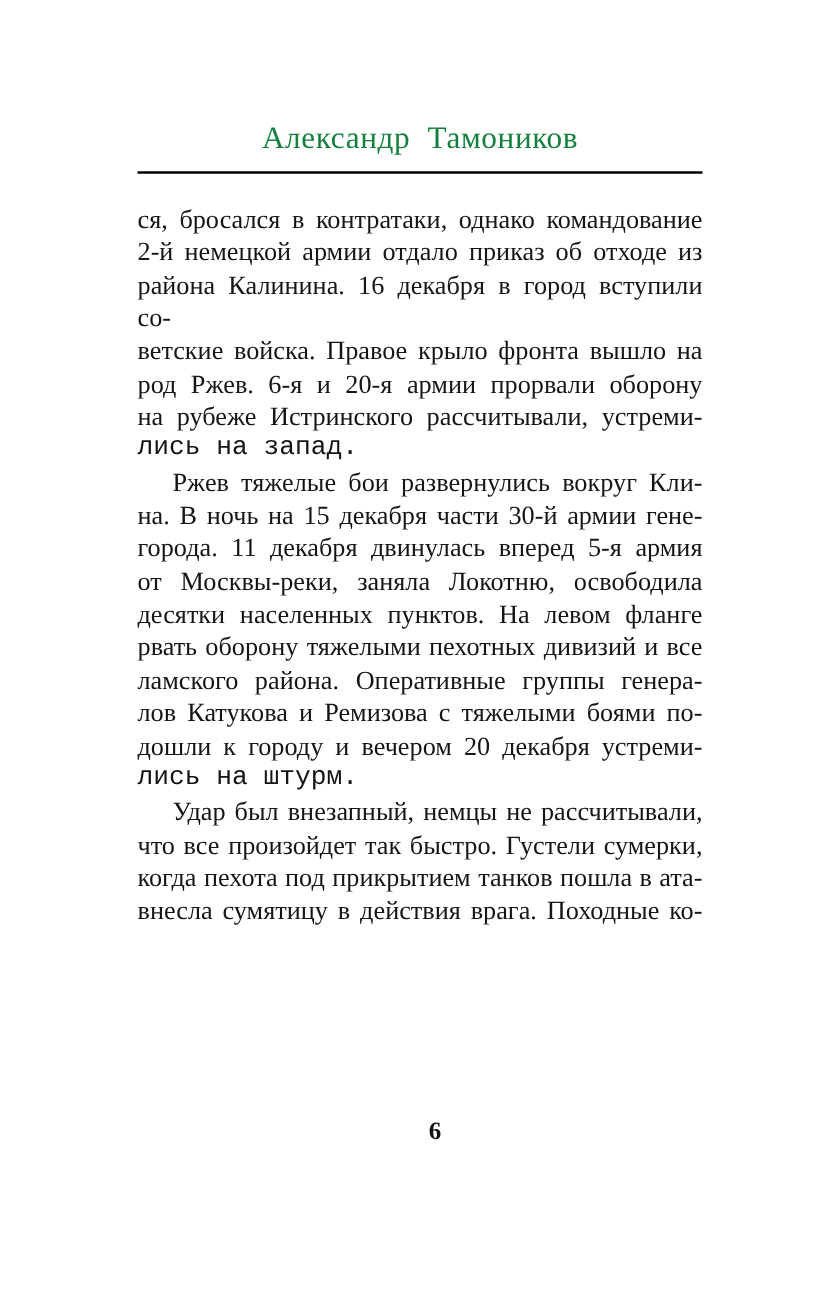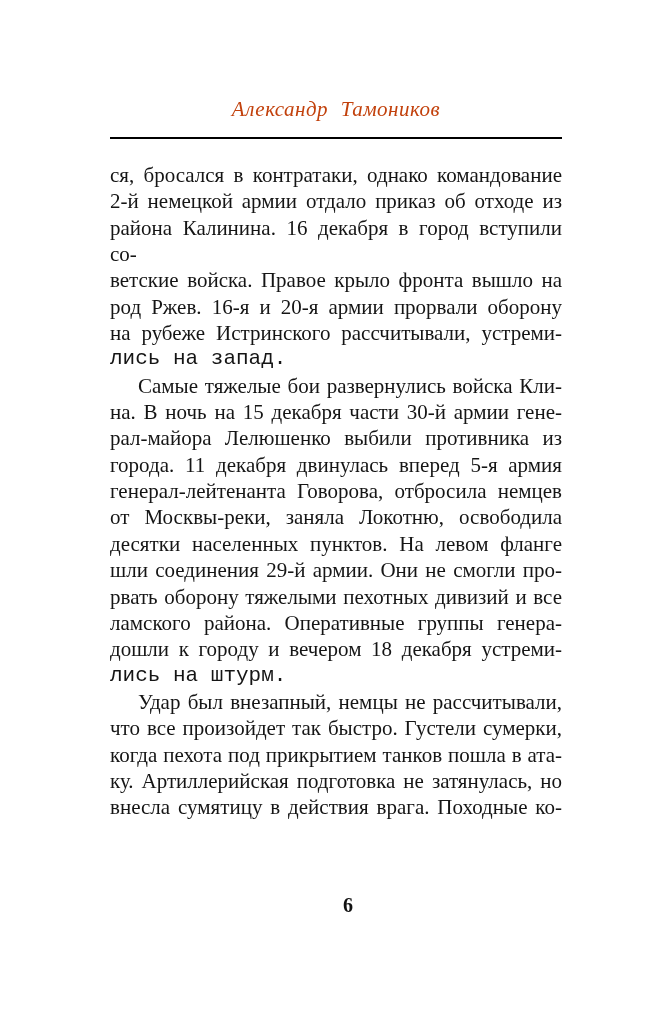--- a/index.html
+++ b/index.html
@@ -15,25 +15,24 @@
     overflow: hidden;
     font-family: "Liberation Serif", serif;
     color: #151515;
   }
   .running-header {
     position: absolute;
     top: 97px;
     left: 110px;
     width: 452px;
     text-align: center;
-    font-style: italic;
-    font-size: 21px;
+    font-size: 25px;
     letter-spacing: 0.5px;
     word-spacing: 7px;
-    color: #c2410c;
+    color: #15803d;
   }
   .header-rule {
     position: absolute;
     top: 137px;
     left: 110px;
     width: 452px;
     height: 0;
     border-top: 2px solid #000000;
   }
   .body-text {
@@ -74,35 +73,32 @@
 <div class="page">
   <div class="running-header">
     <span>Александр Тамоников</span>
   </div>
   <div class="header-rule"></div>
   <div class="body-text">
       <div class="line">ся, бросался в контратаки, однако командование</div>
       <div class="line">2-й немецкой армии отдало приказ об отходе из</div>
       <div class="line">района Калинина. 16 декабря в город вступили со-</div>
       <div class="line">ветские войска. Правое крыло фронта вышло на</div>
-      <div class="line">род Ржев. 16-я и 20-я армии прорвали оборону</div>
+      <div class="line">род Ржев. 6-я и 20-я армии прорвали оборону</div>
       <div class="line">на рубеже Истринского рассчитывали, устреми-</div>
       <div class="line para-end">лись на запад.</div>
-      <div class="line indent">Самые тяжелые бои развернулись войска Кли-</div>
+      <div class="line indent">Ржев тяжелые бои развернулись вокруг Кли-</div>
       <div class="line">на. В ночь на 15 декабря части 30-й армии гене-</div>
-      <div class="line">рал-майора Лелюшенко выбили противника из</div>
       <div class="line">города. 11 декабря двинулась вперед 5-я армия</div>
-      <div class="line">генерал-лейтенанта Говорова, отбросила немцев</div>
       <div class="line">от Москвы-реки, заняла Локотню, освободила</div>
       <div class="line">десятки населенных пунктов. На левом фланге</div>
-      <div class="line">шли соединения 29-й армии. Они не смогли про-</div>
       <div class="line">рвать оборону тяжелыми пехотных дивизий и все</div>
       <div class="line">ламского района. Оперативные группы генера-</div>
-      <div class="line">дошли к городу и вечером 18 декабря устреми-</div>
+      <div class="line">лов Катукова и Ремизова с тяжелыми боями по-</div>
+      <div class="line">дошли к городу и вечером 20 декабря устреми-</div>
       <div class="line para-end">лись на штурм.</div>
       <div class="line indent">Удар был внезапный, немцы не рассчитывали,</div>
       <div class="line">что все произойдет так быстро. Густели сумерки,</div>
       <div class="line">когда пехота под прикрытием танков пошла в ата-</div>
-      <div class="line">ку. Артиллерийская подготовка не затянулась, но</div>
       <div class="line">внесла сумятицу в действия врага. Походные ко-</div>
     </div>
   <div class="page-number">6</div>
 </div>
 
 </body></html>

